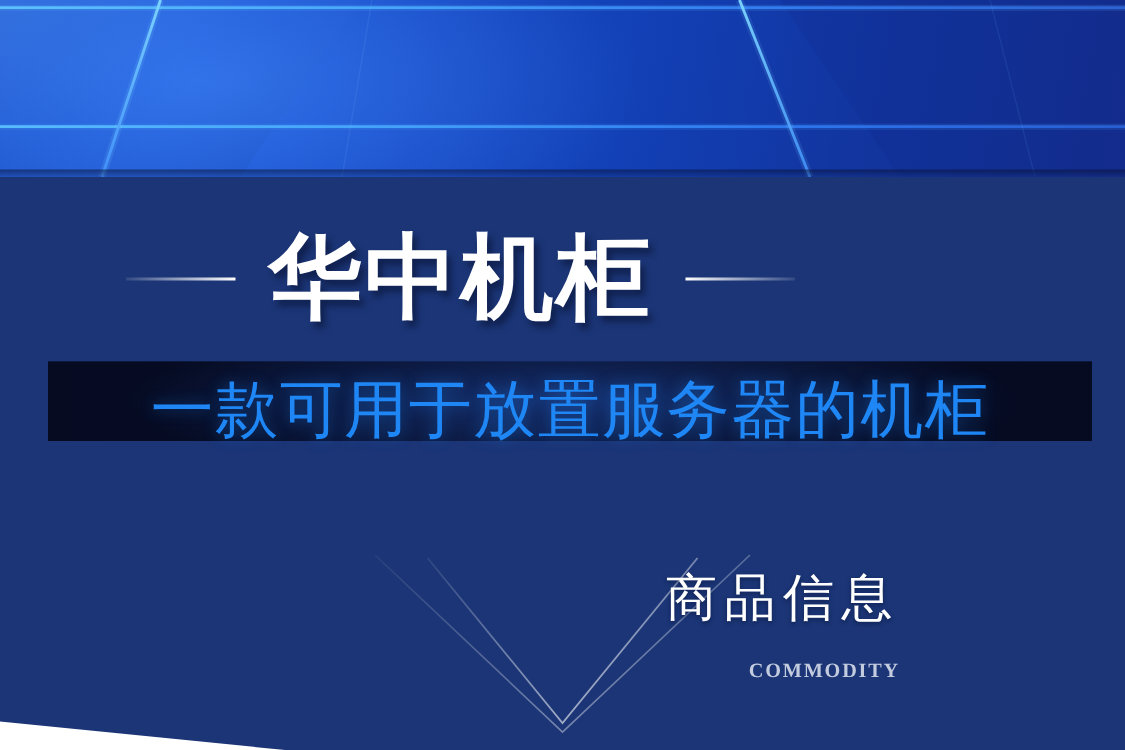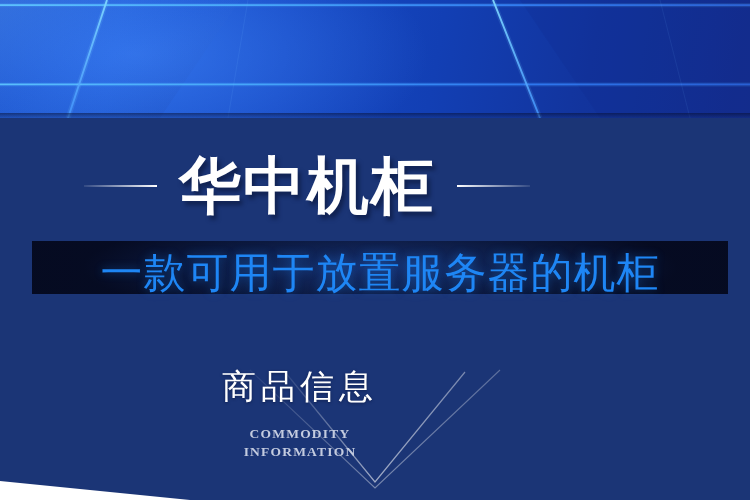--- a/index.html
+++ b/index.html
@@ -98,23 +98,23 @@
   
   .chevrons {
     position:absolute;
     left:0; top:330px;
     width:750px; height:170px;
   }
 
   
   .section-head {
     position:absolute;
-    left:0; top:367px;
+    left:0; top:380px;
     width:600px;
-    text-align:center;
+    text-align:right;
   }
   .section-cn {
     font-size:34px;
     color:#ffffff;
     letter-spacing:5px;
     line-height:1.12;
     font-weight:normal;
     text-shadow:0 1px 3px rgba(6,14,44,0.5);
   }
   .section-en {
@@ -208,21 +208,20 @@
 
     <polyline points="250,40 375,158 500,40" fill="none" stroke="url(#chvL)" stroke-width="1.1" opacity="0.55"></polyline>
 
     <polyline points="285,42 375,152 465,42" fill="none" stroke="url(#chvR)" stroke-width="1.2" opacity="0.8"></polyline>
   </svg>
 
   <div class="section-head">
     <div class="section-cn">商品信息</div>
     <div class="section-en">
       <span>COMMODITY</span>
-      <span>INFORMATION</span>
     </div>
   </div>
 
   <svg class="corner-wedge" width="190" height="35" viewBox="0 0 190 35">
     <polygon points="0,16 190,35 0,35" fill="#ffffff"></polygon>
   </svg>
 
 </div>
 
 </body></html>

